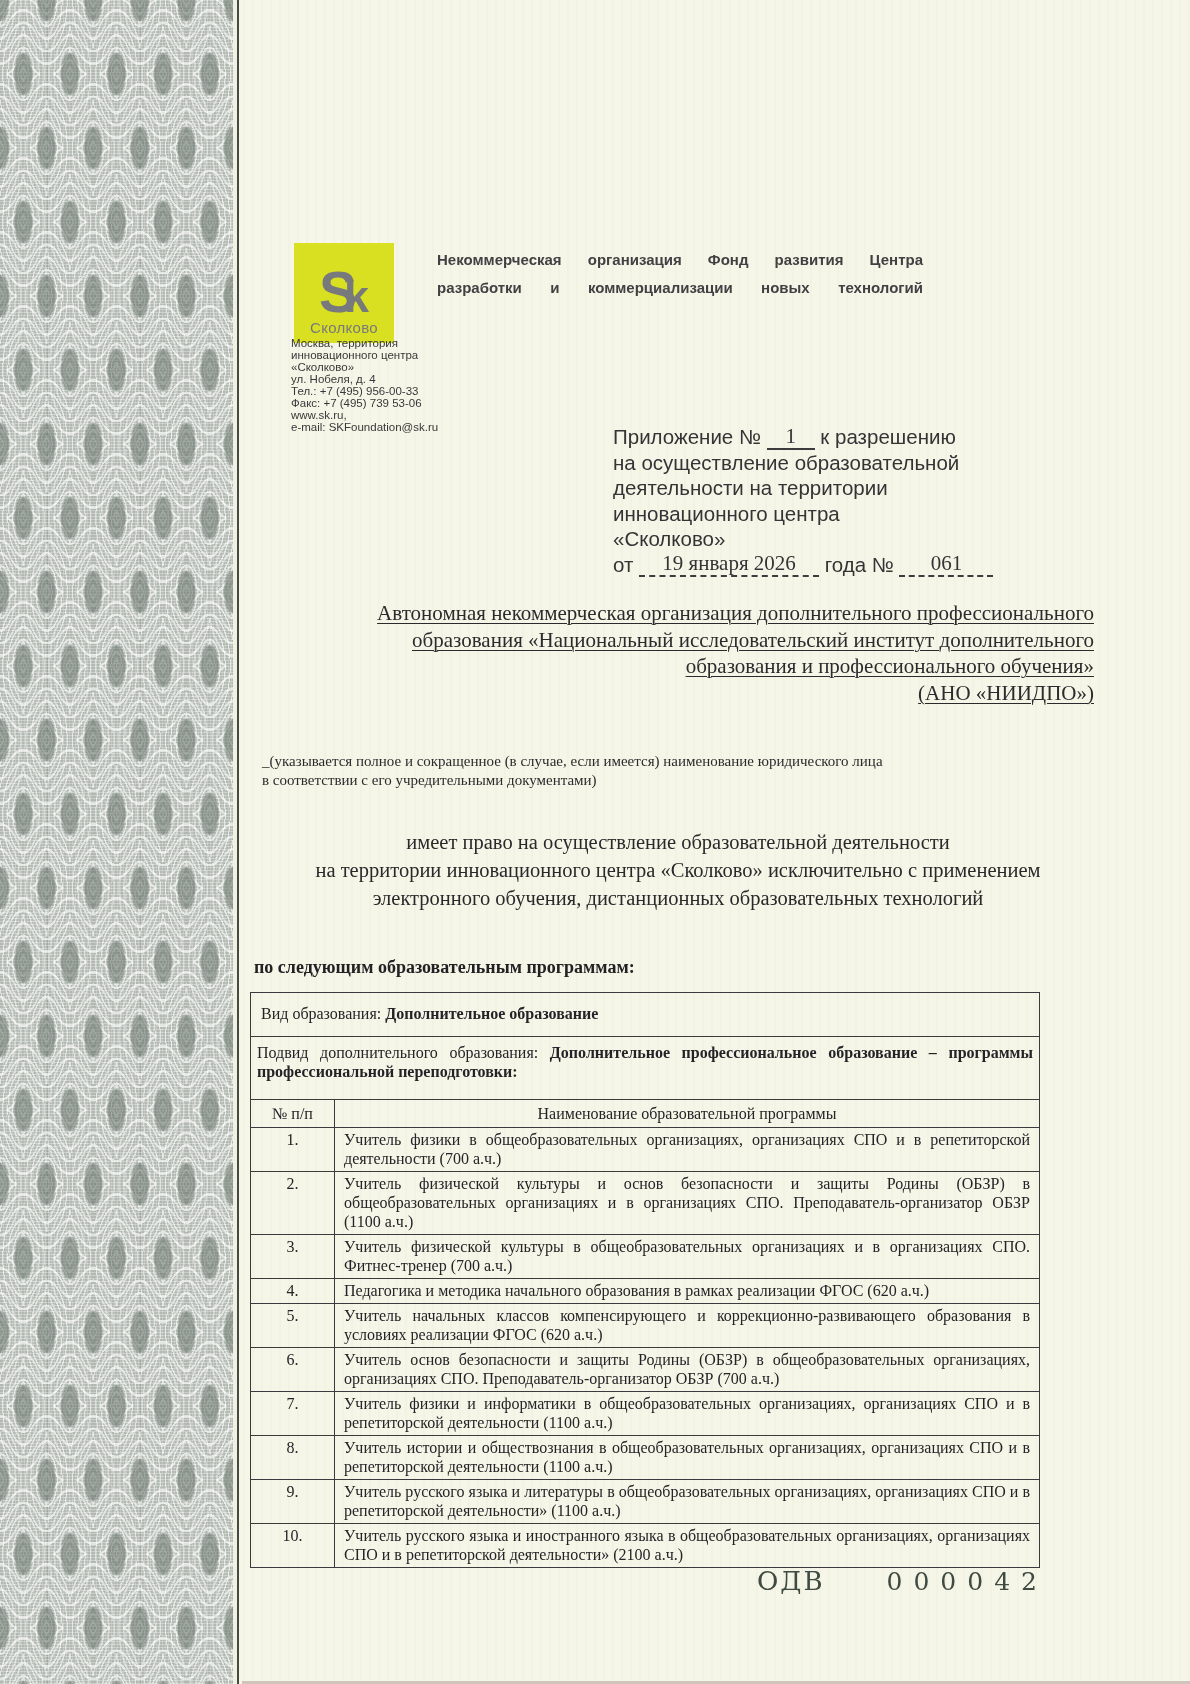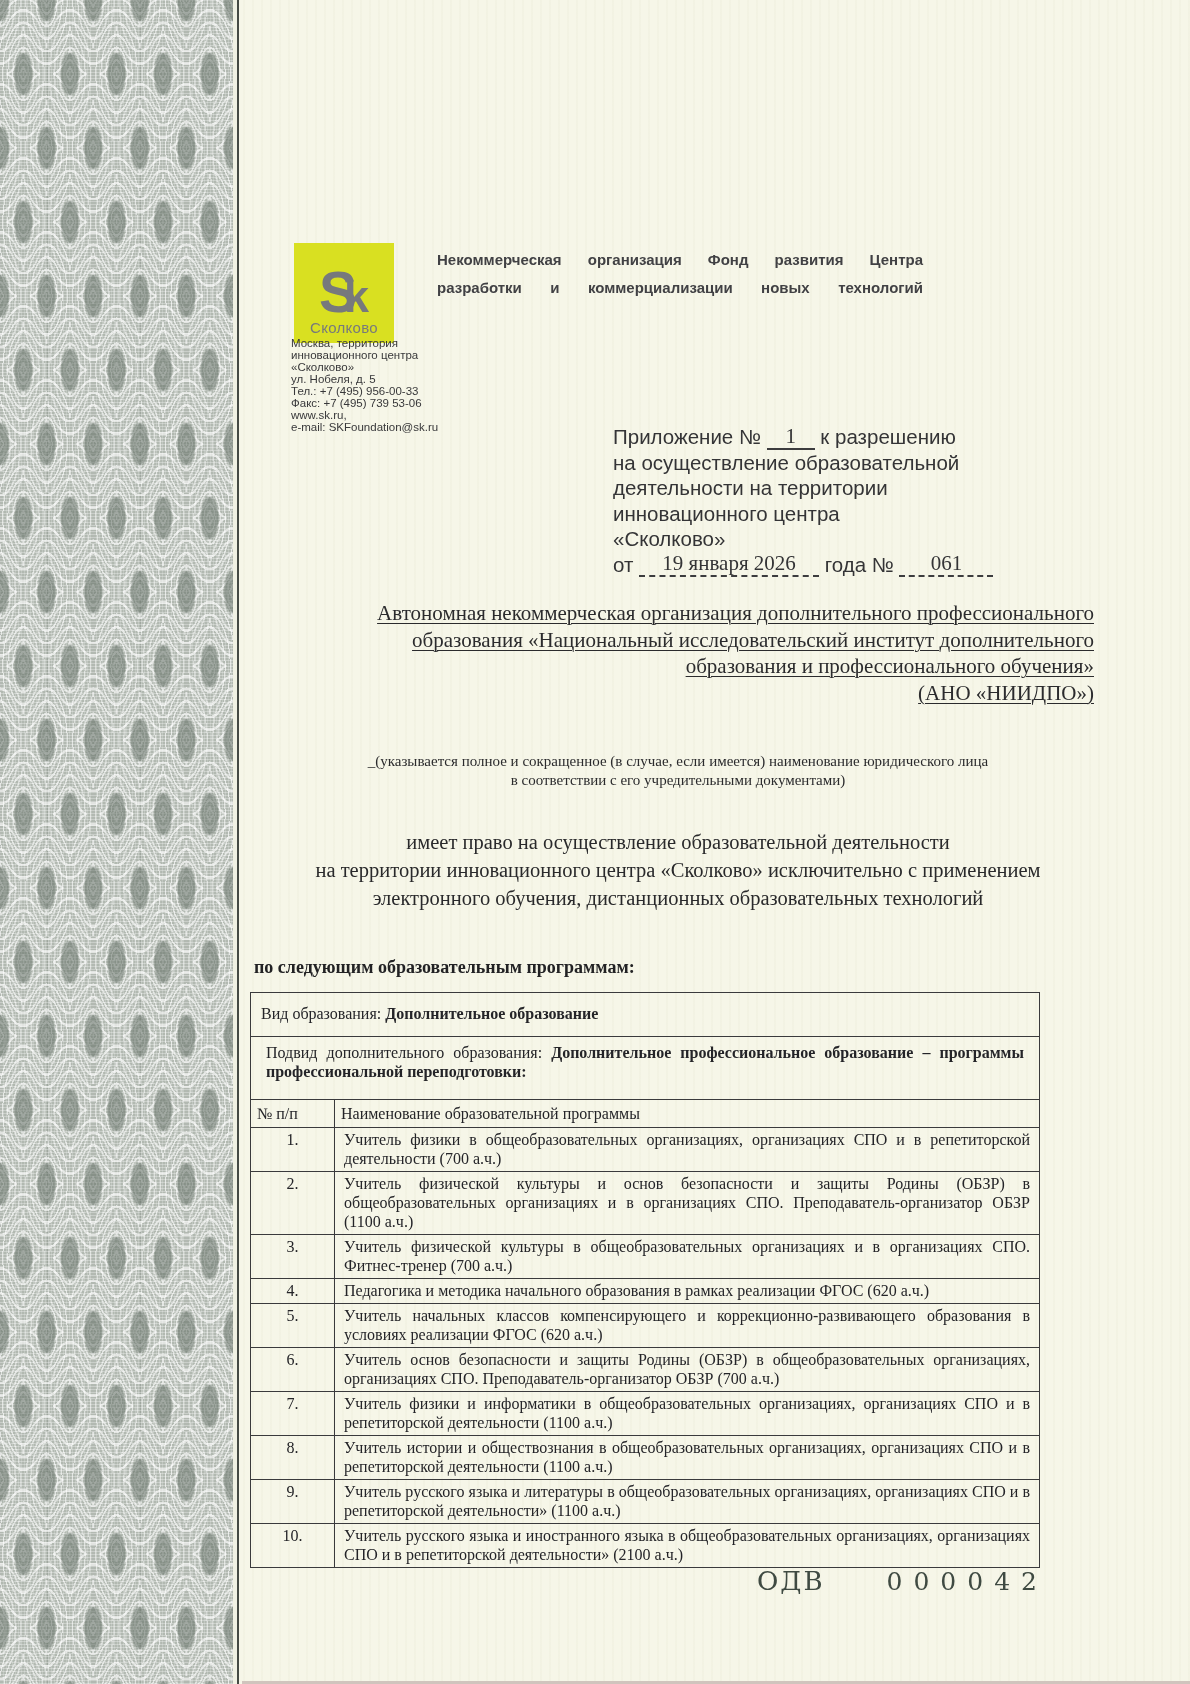--- a/index.html
+++ b/index.html
@@ -45,34 +45,34 @@
   .blank{display:inline-block;text-align:center;font-family:"Liberation Serif",serif;font-size:21px;
          line-height:21px;vertical-align:bottom;padding:0 2px 1px;}
   .b-solid{border-bottom:2px solid #3c3c3e;}
   .b-dash{border-bottom:2px dashed #3c3c3e;}
   .b-no{width:44px;}
   .b-date{width:176px;}
   .b-num{width:90px;}
   .org-name{position:absolute;left:262px;top:600px;width:832px;text-align:right;
             font-family:"Liberation Serif",serif;font-size:21px;line-height:26.5px;color:#2b2b2d;}
   .org-name .ul{text-decoration:underline;text-underline-offset:3px;text-decoration-thickness:1px;}
-  .org-note{position:absolute;left:262px;top:752px;width:832px;text-align:center;
+  .org-note{position:absolute;left:262px;top:752px;width:832px;
             font-family:"Liberation Serif",serif;font-size:15px;line-height:19px;color:#2b2b2d;}
   .statement{position:absolute;left:248px;top:828px;width:860px;text-align:center;
              font-family:"Liberation Serif",serif;font-size:20.5px;line-height:28px;color:#29292b;}
 
   
   .prog-head{position:absolute;left:254px;top:957px;font-family:"Liberation Serif",serif;
              font-weight:bold;font-size:18px;color:#222224;}
   table.tbl{position:absolute;left:250px;top:992px;width:790px;border-collapse:collapse;
             font-family:"Liberation Serif",serif;font-size:16px;color:#242428;}
   .tbl td{border:1.5px solid #3a3a3c;vertical-align:top;line-height:19px;}
   .tbl .r-vid td{padding:11px 10px 13px;}
-  .tbl .r-podvid td{padding:6px 15px 18px;text-align:justify;font-family:Liberation Serif, serif;}
-  .tbl .r-head td{padding:4px 6px;}
+  .tbl .r-podvid td{padding:6px 6px 18px;text-align:justify;font-family:Liberation Serif, serif;}
+  .tbl .r-head td{padding:4px 6px;text-align:center;}
   .tbl .c-num{width:75px;text-align:center;padding:2px 4px 3px;}
   .tbl .c-name{text-align:justify;padding:2px 9px 3px;}
   .bld{font-weight:bold;}
 
   
   .serial{position:absolute;left:757px;top:1566px;display:flex;align-items:baseline;gap:62px;
           font-family:"DejaVu Serif","Liberation Serif",serif;color:#3f4a42;}
   .serial .pfx{font-size:26px;letter-spacing:2px;}
   .serial .num{font-size:25px;letter-spacing:11px;}
 </style>
@@ -94,21 +94,21 @@
 
   <div class="lh-title">
     <div class="jl">Некоммерческая организация Фонд развития Центра</div>
     <div class="jl">разработки и коммерциализации новых технологий</div>
   </div>
 
   <div class="address">
     <div>Москва, территория</div>
     <div>инновационного центра</div>
     <div>«Сколково»</div>
-    <div>ул. Нобеля, д. 5</div>
+    <div>ул. Нобеля, д. 4</div>
     <div>Тел.: +7 (495) 956-00-33</div>
     <div>Факс: +7 (495) 739 53-06</div>
     <div>www.sk.ru,</div>
     <div>e-mail: SKFoundation@sk.ru</div>
   </div>
 
   <div class="annex">
     <div>
       <span>Приложение №</span>
       <span class="blank b-solid b-no"><span>1</span></span>

